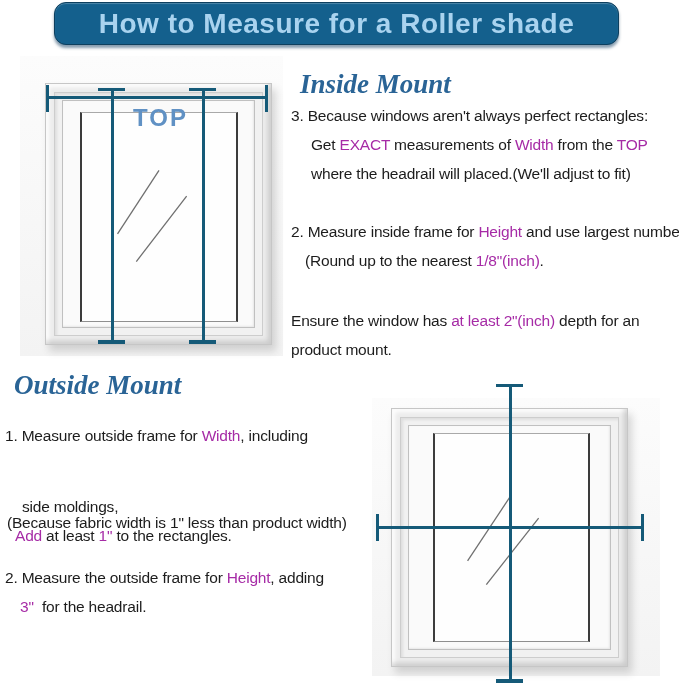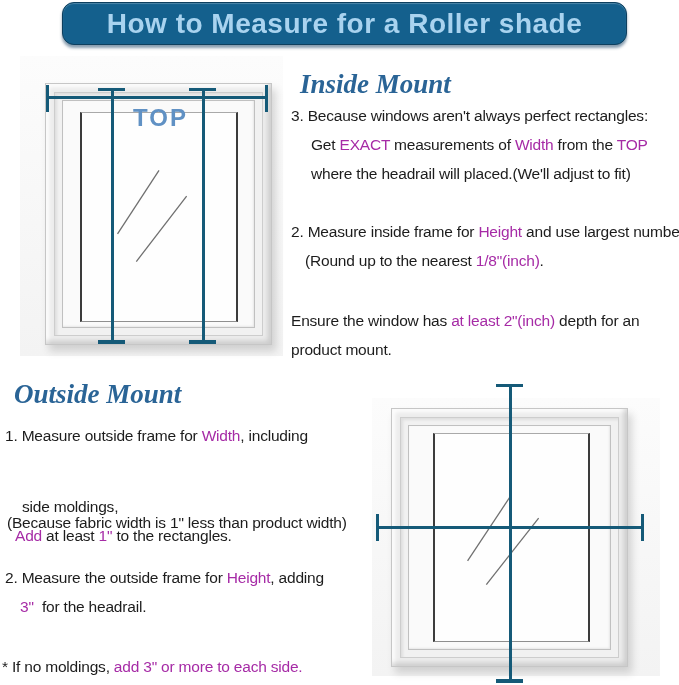--- a/index.html
+++ b/index.html
@@ -1,20 +1,20 @@
 <!DOCTYPE html>
 <html style="--banner-bg: #14608d; --banner-text: #a9d3ef; --heading-blue: #2a6496; --magenta: #a62ba6; --measure-line: #155a78; --top-label: #6091c4; --body-text: #1c1c1c;"><head>
 <meta charset="utf-8">
 <style>
   html,body{margin:0;padding:0;background:#fff;}
   #stage{position:relative;width:679px;height:685px;background:#fff;overflow:hidden;
          font-family:"Liberation Sans",sans-serif;}
 
   
-  .banner{position:absolute;left:62px;top:2px;width:563px;height:41px;
+  .banner{position:absolute;left:54px;top:2px;width:563px;height:41px;
           background:var(--banner-bg,#14608d);border:1px solid #0d3f5e;border-radius:12px;
           box-shadow:0 3px 3px rgba(15,60,95,.5), inset 0 1px 1px rgba(255,255,255,.25);
           display:flex;align-items:center;justify-content:center;}
   .banner-text{font-weight:bold;font-size:28px;color:var(--banner-text,#a9d3ef);
                letter-spacing:.5px;white-space:nowrap;}
 
   
   .photo-bg{position:absolute;background:linear-gradient(180deg,#fcfcfc,#f3f3f3);}
   .pbg1{left:20px;top:56px;width:263px;height:300px;}
   .pbg2{left:372px;top:398px;width:288px;height:278px;}
@@ -40,21 +40,21 @@
              letter-spacing:2px;color:var(--top-label,#6091c4);}
 
   
   .ml{position:absolute;background:var(--measure-line,#155a78);}
 
   
   .mount-heading{position:absolute;margin:9px;font-family:"Liberation Serif",serif;
                  font-style:italic;font-weight:600;font-size:27px;
                  color:var(--heading-blue,#2a6496);white-space:nowrap;}
   .ins-h{left:291px;top:60px;}
-  .out-h{left:5px;top:370px;}
+  .out-h{left:5px;top:361px;}
 
   .tblock{position:absolute;}
   .ins-item1{left:291px;top:101px;width:392px;}
   .ins-item2{left:291px;top:217px;width:392px;}
   .ins-note{left:291px;top:306px;width:392px;}
   .out-item1{left:5px;top:421px;width:420px;}
   .out-because{left:7px;top:508px;width:440px;}
   .out-item2{left:5px;top:563px;width:420px;}
   .out-note{left:2px;top:652px;width:440px;}
 
@@ -128,23 +128,20 @@
   </div>
   <div class="tblock out-because">
     <div class="line"><span>(Because fabric width is 1" less than product width)</span></div>
   </div>
 
   <div class="tblock out-item2">
     <div class="line"><span>2. Measure the outside frame for </span><span class="c-magenta">Height</span><span>, adding</span></div>
     <div class="line ind15"><span class="c-magenta">3"</span><span>  for the headrail.</span></div>
   </div>
 
-  <div class="tblock out-note">
-    <div class="line"><span>* If no moldings, </span><span class="c-magenta">add 3" or more to each side.</span></div>
-  </div>
 
   <div class="photo-bg pbg2"></div>
   <div class="window win2">
     <div class="frame-outer"></div>
     <div class="frame-step"></div>
     <div class="frame-sash"></div>
     <div class="glass glass2">
       <svg viewBox="0 0 155 209" preserveAspectRatio="none">
         <line x1="33" y1="128" x2="77" y2="62" stroke="#6f6f6f" stroke-width="1.3"></line>
         <line x1="52" y1="152" x2="105" y2="85" stroke="#6f6f6f" stroke-width="1.3"></line>

